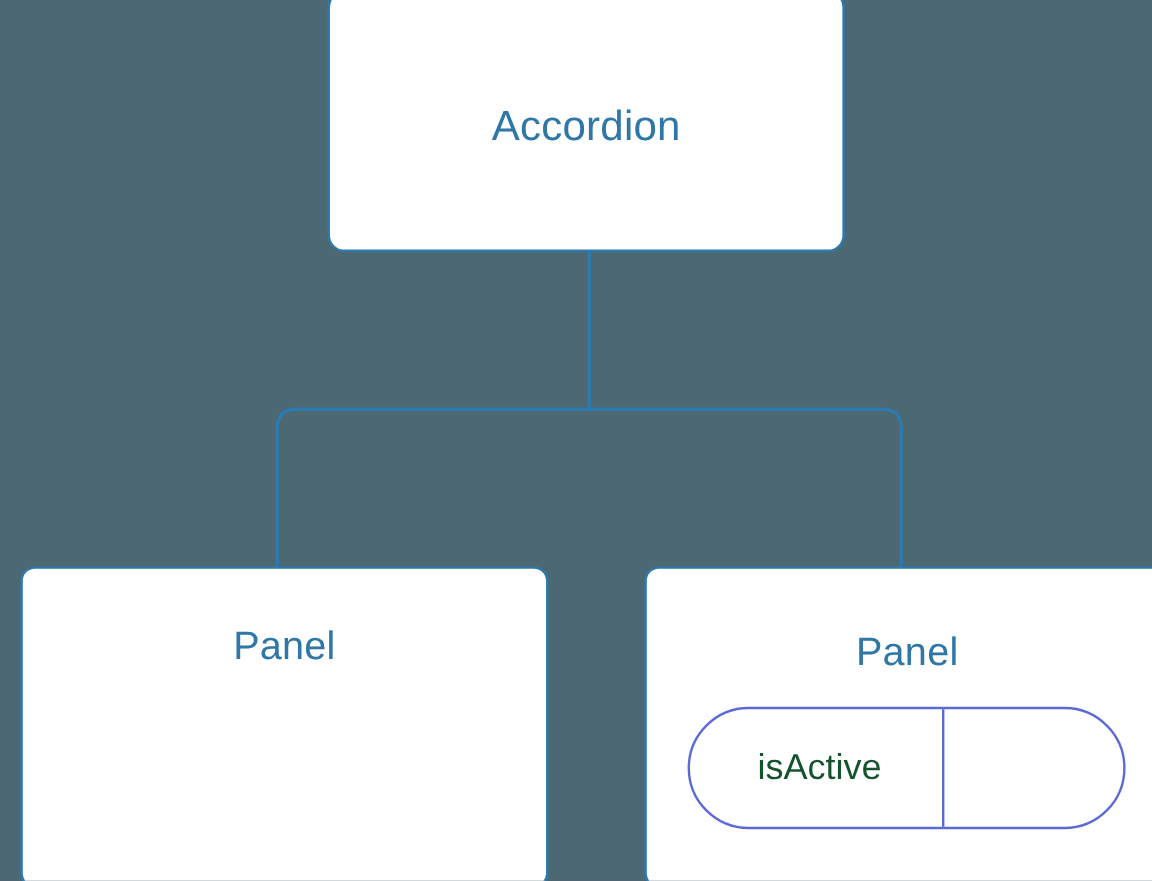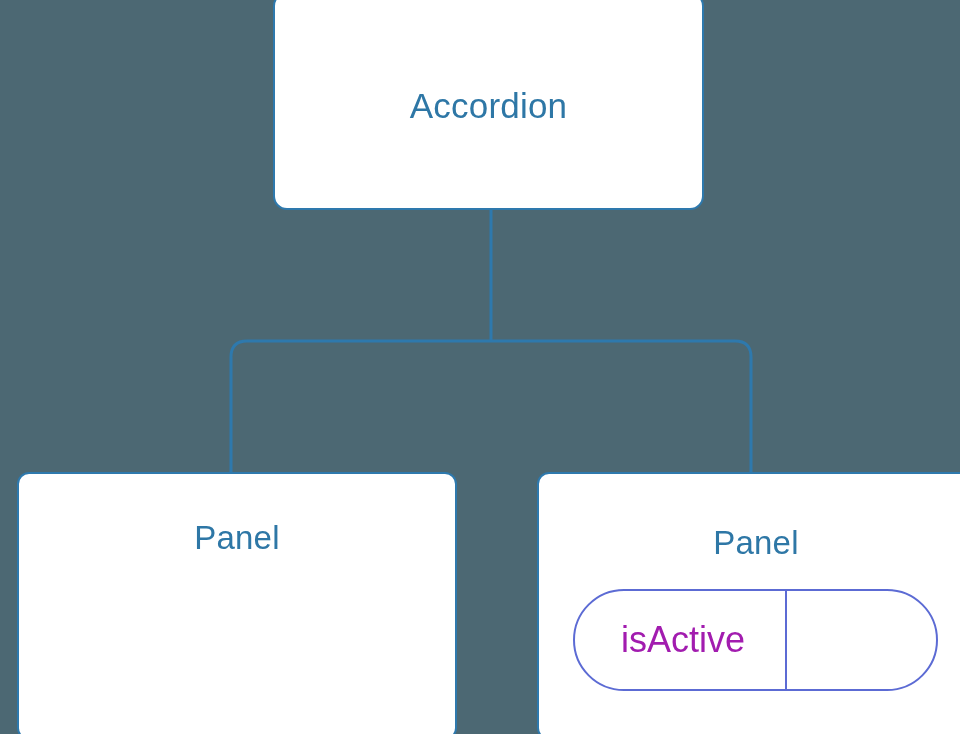--- a/index.html
+++ b/index.html
@@ -93,22 +93,22 @@
     position: absolute;
     display: flex;
     align-items: stretch;
     box-sizing: border-box;
     background: #ffffff;
   }
   .pill-cell {
     display: flex;
     align-items: center;
     justify-content: center;
-    font-size: 36px;
-    color: #a21caf;
+    font-size: 30px;
+    color: #14532d;
     white-space: nowrap;
     box-sizing: border-box;
   }
 
   
   #pill-right {
     left: 557px;
     top: 589px;
     width: 365px;
     height: 102px;

